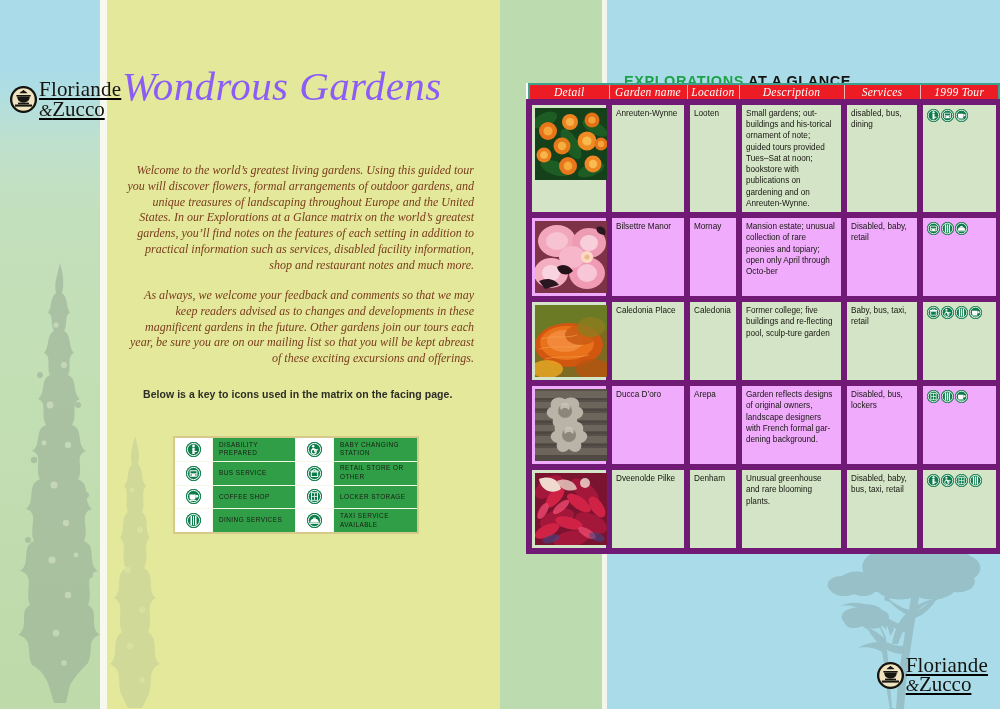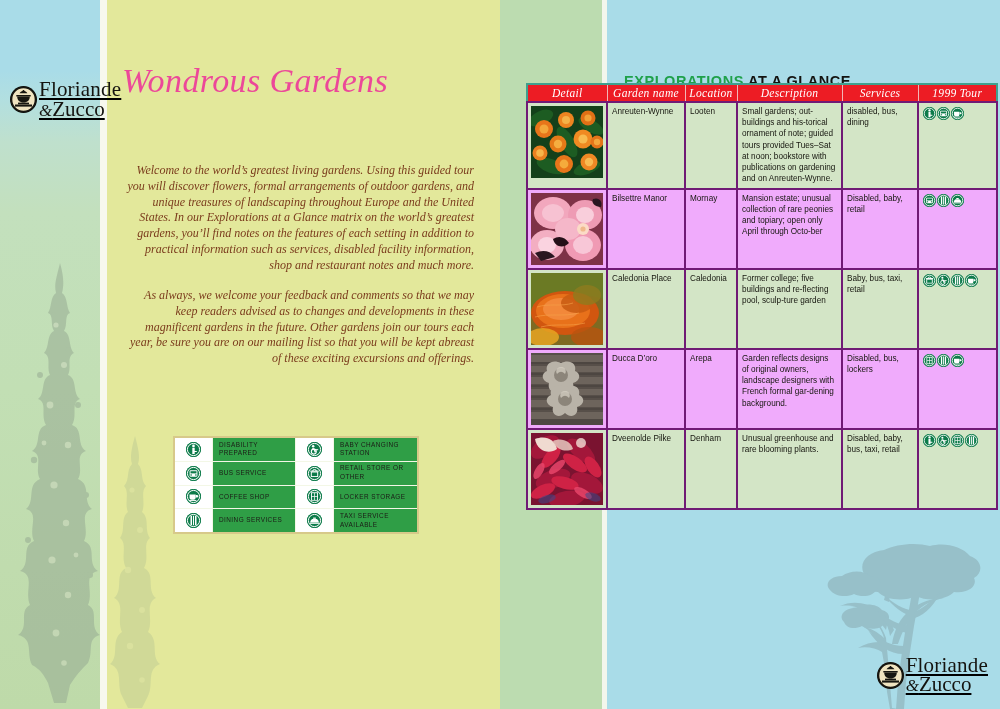--- a/index.html
+++ b/index.html
@@ -98,22 +98,22 @@
   .logo-word .l1 { font-size: 21px; letter-spacing: .2px; display:block; }
   .logo-word .l2 { font-size: 21px; display:block; }
   .logo-word .l2 .amp { font-style: italic; font-size: 17px; }
 
   
   #headline {
     position: absolute;
     left: 122px; top: 62px;
     font-family: "Liberation Serif", serif;
     font-style: italic;
-    font-size: 34px;
-    color: #ec4899;
+    font-size: 41px;
+    color: #8b5cf6;
     letter-spacing: .4px;
     white-space: nowrap;
   }
   #subhead {
     position: absolute;
     left: 139px; top: 124px;
     font-family: "Liberation Sans", sans-serif;
     font-weight: bold;
     font-size: 12.4px;
     letter-spacing: 1.25px;
@@ -235,21 +235,21 @@
     letter-spacing: .3px;
     height: 18px;
     padding: 0 2px;
     text-align: center;
     border-right: 1px solid #f2b6b6;
     vertical-align: middle;
   }
   #matrix th:last-child { border-right: none; }
 
   #matrix td {
-    border: 2px solid #701a75;
+    border: 6px solid #701a75;
     vertical-align: top;
     font-family: "Liberation Sans", sans-serif;
     font-size: 8.2px;
     line-height: 1.37;
     color: #16160f;
     padding: 3px 4px 3px 4px;
   }
   #matrix tr.shade td { background: #d3e5c6; }
   #matrix tr.plain td { background: #f0abfc; }
   #matrix td.cell-detail { padding: 3px; }
@@ -406,20 +406,21 @@
     </span>
     <span class="logo-word">
       <span class="l1">Floriande</span>
       <span class="l2"><span class="amp">&amp;</span><span>Zucco</span></span>
     </span>
   </div>
 
   <div id="headline">Wondrous Gardens</div>
   <div class="body-copy" id="para1">Welcome to the world’s greatest living gardens.  Using this guided tour you will discover flowers, formal arrangements of outdoor gardens, and unique treasures of landscaping throughout Europe and the United States. In our Explorations at a Glance matrix on the world’s greatest gardens, you’ll find notes on the features of each setting in addition to practical information such as services, disabled facility information, shop and restaurant notes and much more.</div>
   <div class="body-copy" id="para2">As always, we welcome your feedback and comments so that we may keep readers advised as to changes and developments in these magnificent gardens in the future. Other gardens join our tours each year, be sure you are on our mailing list so that you will be kept abreast of these exciting excursions and offerings.</div>
+  <div id="key-caption">Below is a key to icons used in the matrix on the facing page.</div>
 
   <div id="key-box">
     <div class="key-col">
       <div class="key-row">
         <span class="key-ic">
           <span class="gicon key">
             <svg viewBox="0 0 15 15" width="15" height="15" aria-hidden="true">
               <circle cx="7.5" cy="7.5" r="7.5" fill="#0d7b4a"></circle>
               <circle cx="7.5" cy="7.5" r="6.1" fill="none" stroke="#fff" stroke-width="1"></circle>
               <circle cx="7.5" cy="3.9" r="1.35" fill="#fff"></circle>

